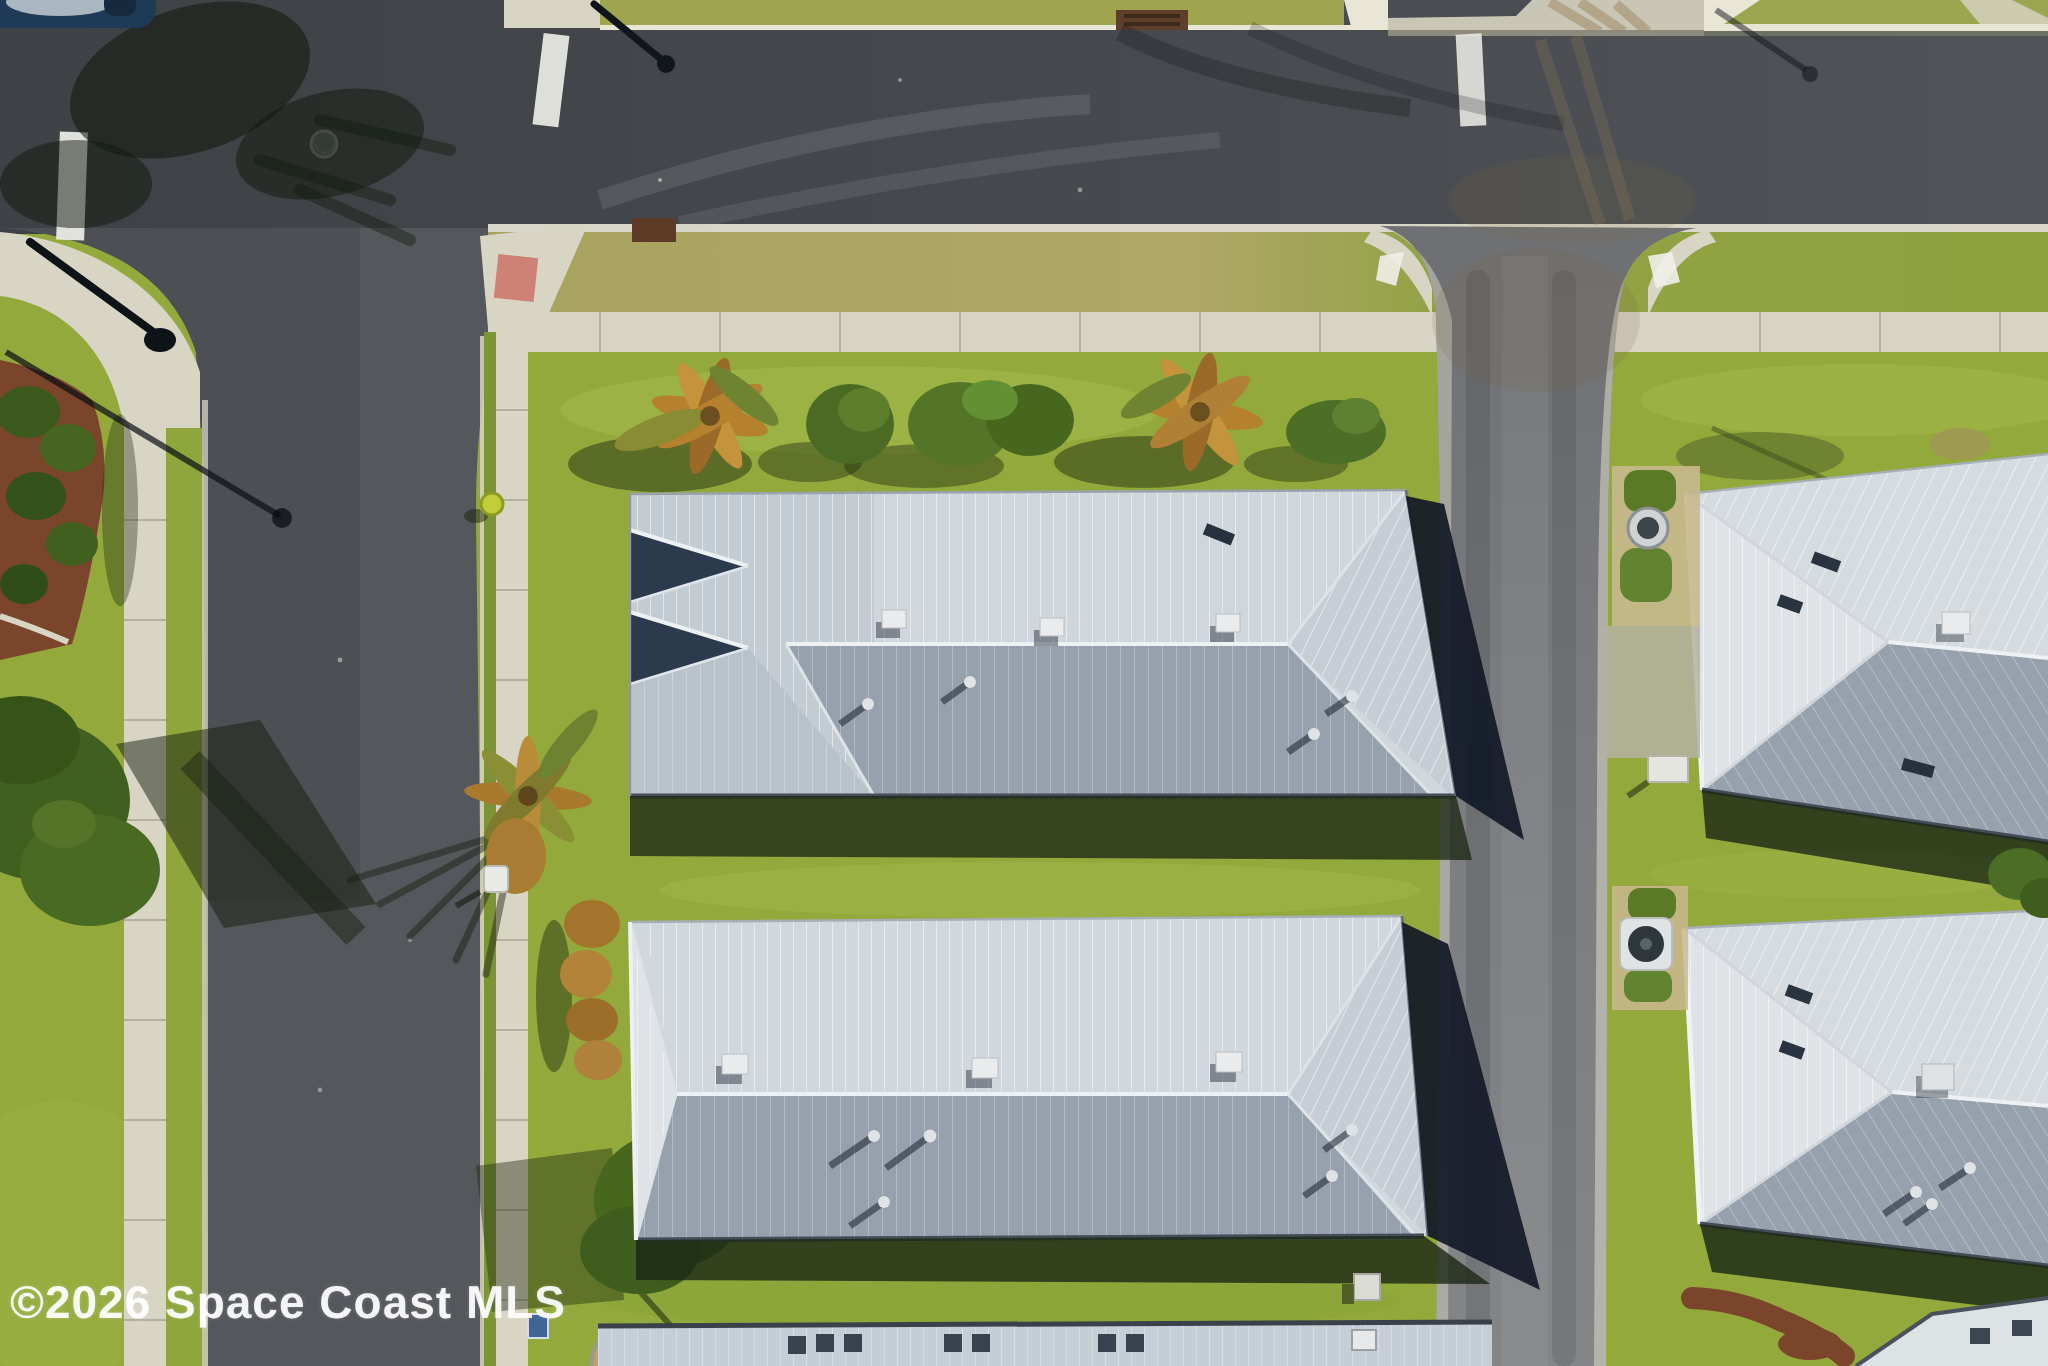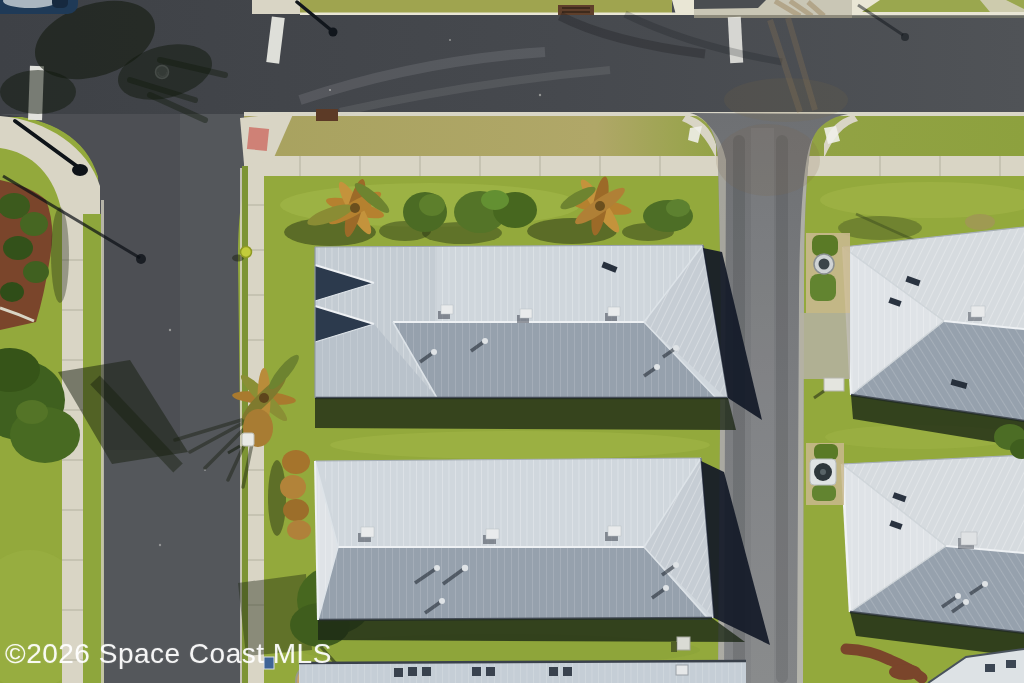--- a/index.html
+++ b/index.html
@@ -1,19 +1,19 @@
 <!DOCTYPE html>
 <html style="--asphalt: #43464b; --asphalt-light: #54575b; --street: #77797c; --concrete: #d9d5c5; --curb: #e9e6d5; --grass: #93a93c; --grass-bright: #a6b84c; --grass-olive: #a6a458; --grass-dark: #6f8c2f; --roof-sunlit: #d0d7dd; --roof-shaded: #96a1ad; --roof-pale: #dfe3e7; --roof-ridge: #eef1f4; --roof-edge: #454c57; --house-shadow: #121927; --lawn-shadow: #1c2815; --tree-green: #476722; --palm-orange: #b5812f; --bush-rust: #a5742c; --mulch: #7a452b; --red-mat: #cf8176; --marking-white: #efefe9; --watermark-color: rgba(255,255,255,0.93);"><head>
 <meta charset="utf-8">
 <style>
   html,body{margin:0;padding:0;background:#222;}
   #stage{position:relative;width:1024px;height:683px;overflow:hidden;
          font-family:"Liberation Sans",sans-serif;background:var(--grass,#93a93c);}
   #stage svg{position:absolute;left:0;top:0;}
-  #watermark{position:absolute;left:5px;top:638px;font-size:28px;font-weight:400;
+  #watermark{position:absolute;left:5px;top:638px;font-size:23px;font-weight:700;
              letter-spacing:.5px;color:var(--watermark-color,rgba(255,255,255,.93));
              text-shadow:0 0 2px rgba(255,255,255,.2);white-space:nowrap;user-select:none;}
 </style>
 </head>
 <body>
 
 <div id="stage">
 <svg width="1024" height="683" viewBox="0 0 1024 683">
   <defs>
     <linearGradient id="gRoad" x1="0" y1="0" x2="1" y2="0">

